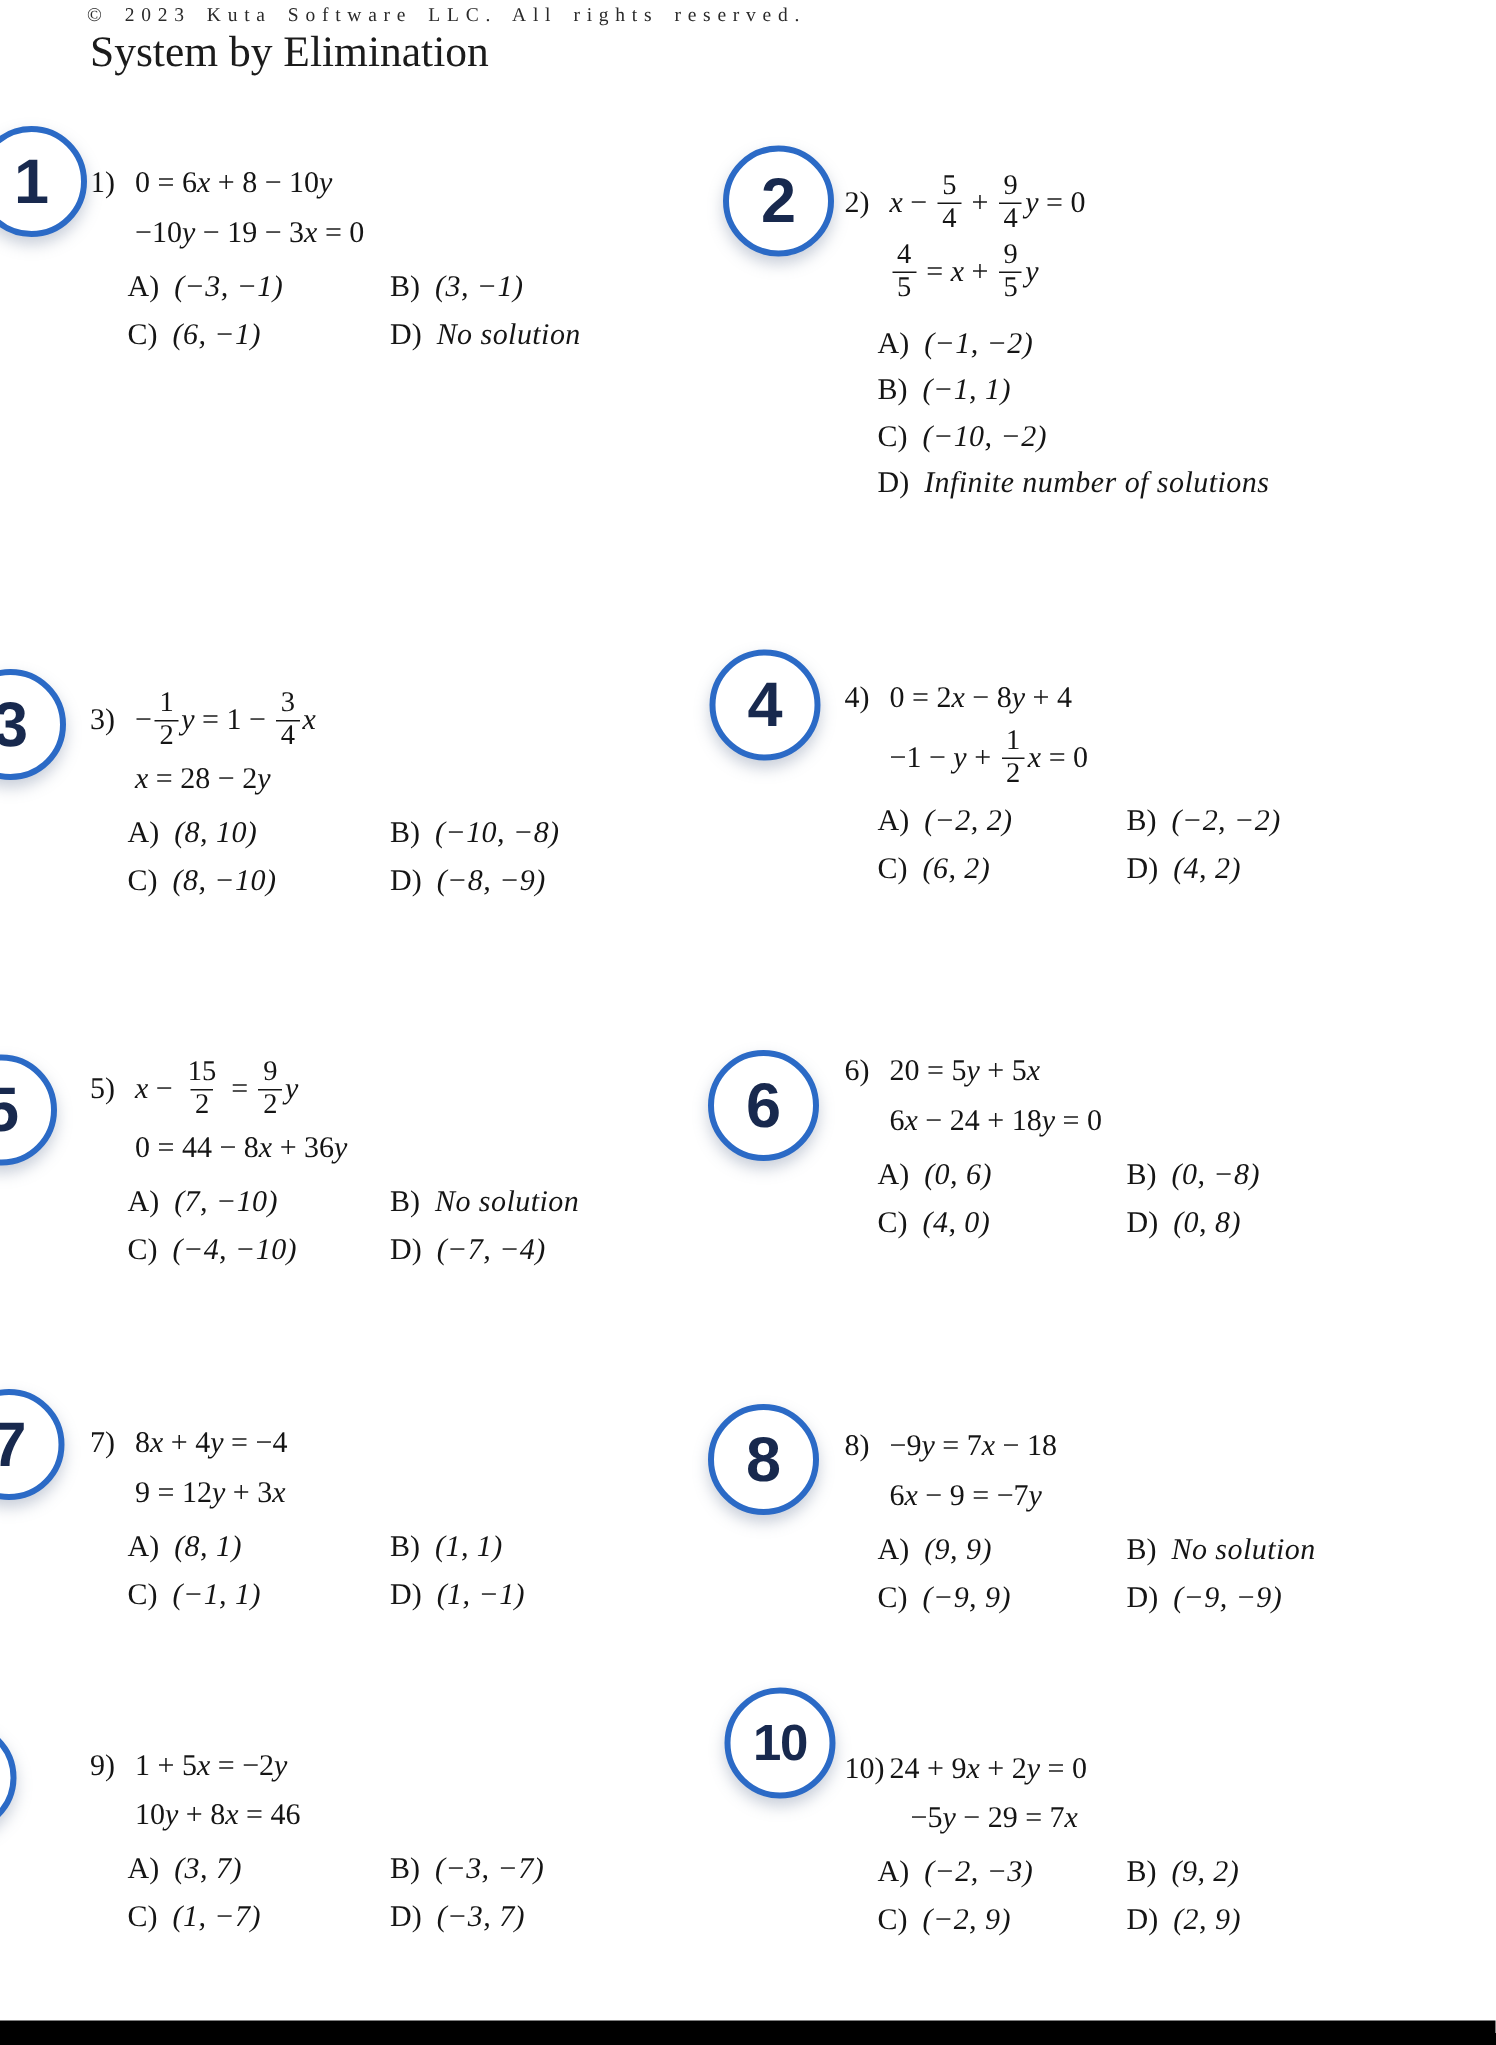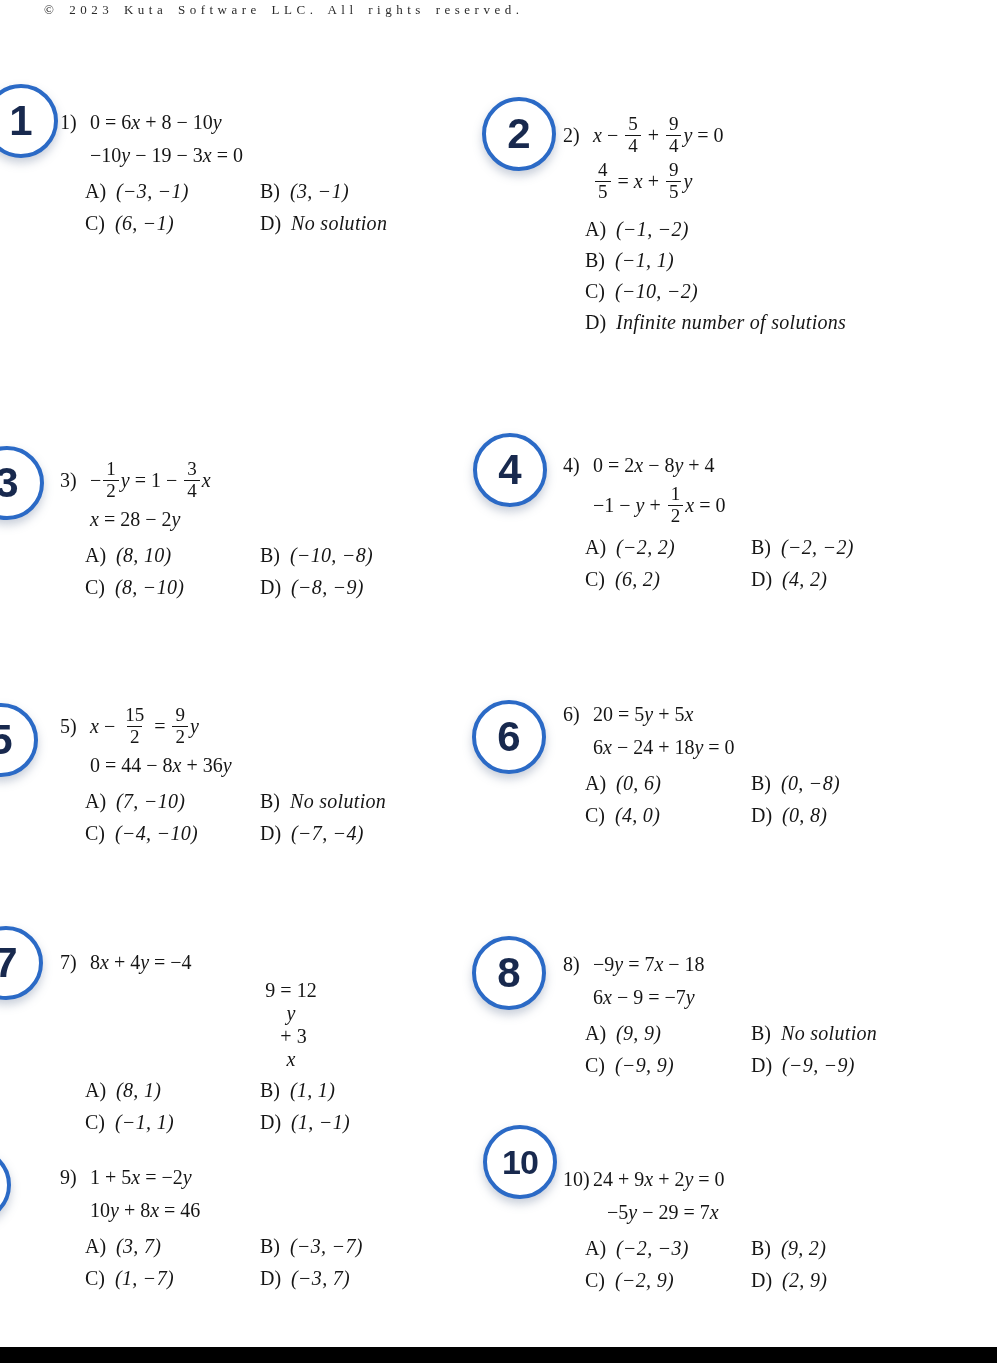--- a/index.html
+++ b/index.html
@@ -4,21 +4,21 @@
 <style>
   html,body { margin:0; padding:0; }
   body {
     width:997px; height:1363px; position:relative; overflow:hidden;
     background:#ffffff; color:#151515;
     font-family:"Liberation Serif", serif;
   }
   .page { position:absolute; inset:0; }
 
   .copyright {
-    position:absolute; left:44px; top:2px;
+    position:absolute; left:58px; top:2px;
     font-size:13px; letter-spacing:4.5px; word-spacing:3px;
     color:#2a2a2a; white-space:nowrap;
   }
   .doc-title {
     position:absolute; left:60px; top:19px;
     font-size:29px; color:#1b1b1b;
   }
   .instruction {
     position:absolute; left:61px; top:66px;
     font-size:20px; font-weight:bold; color:#111;
@@ -59,20 +59,21 @@
   }
   .badge.two-digit { font-size:34px; letter-spacing:-1px; }
 
   .bottom-bar { position:absolute; left:0; top:1347px; width:997px; height:16px; background:#000; }
 </style>
 </head>
 <body>
 
 <div class="page">
   <div class="copyright">© 2023 Kuta Software LLC.   All rights reserved.</div>
+  <div class="doc-title">System by Elimination</div>
 
   <div id="problems-layer">
       <div class="prob lcol" style="left: 60px; top: 106px;">
         <div class="eq-line">
           <span class="plabel">1)</span>
           <span>0 = 6</span>
           <span class="var">x</span>
           <span> + 8 − 10</span>
           <span class="var">y</span>
         </div>
@@ -281,21 +282,21 @@
       </div>
       <div class="prob lcol" style="left: 60px; top: 946px;">
         <div class="eq-line">
           <span class="plabel">7)</span>
           <span>8</span>
           <span class="var">x</span>
           <span> + 4</span>
           <span class="var">y</span>
           <span> = −4</span>
         </div>
-        <div class="eq-line" style="margin-left: 30px; flex-direction: column;">
+        <div class="eq-line" style="margin-left: 30px;">
           <span>9 = 12</span>
           <span class="var">y</span>
           <span> + 3</span>
           <span class="var">x</span>
         </div>
         <div class="answers">
           <div class="choice">
             <span class="letter">A)</span>
             <span class="cval">(8, 1)</span>
           </div>

